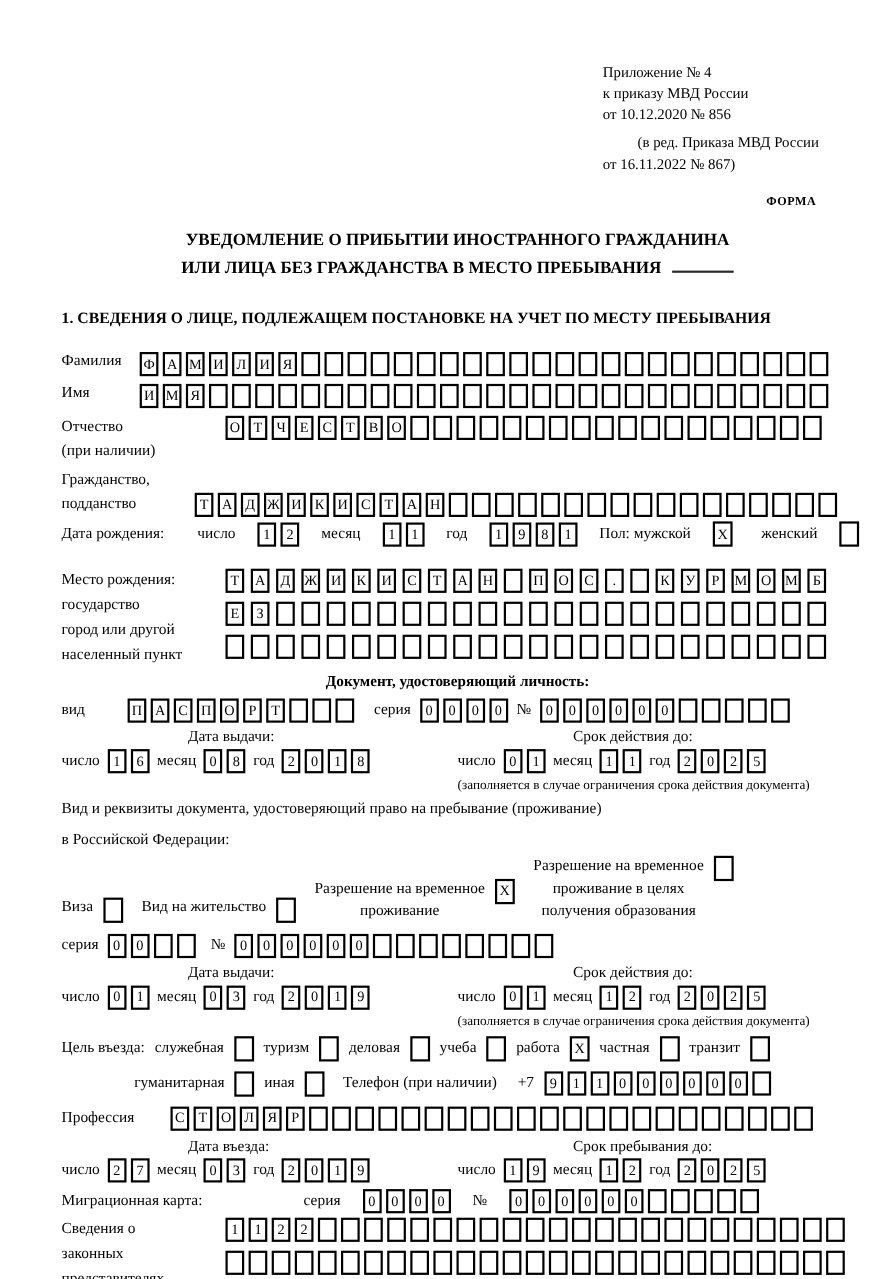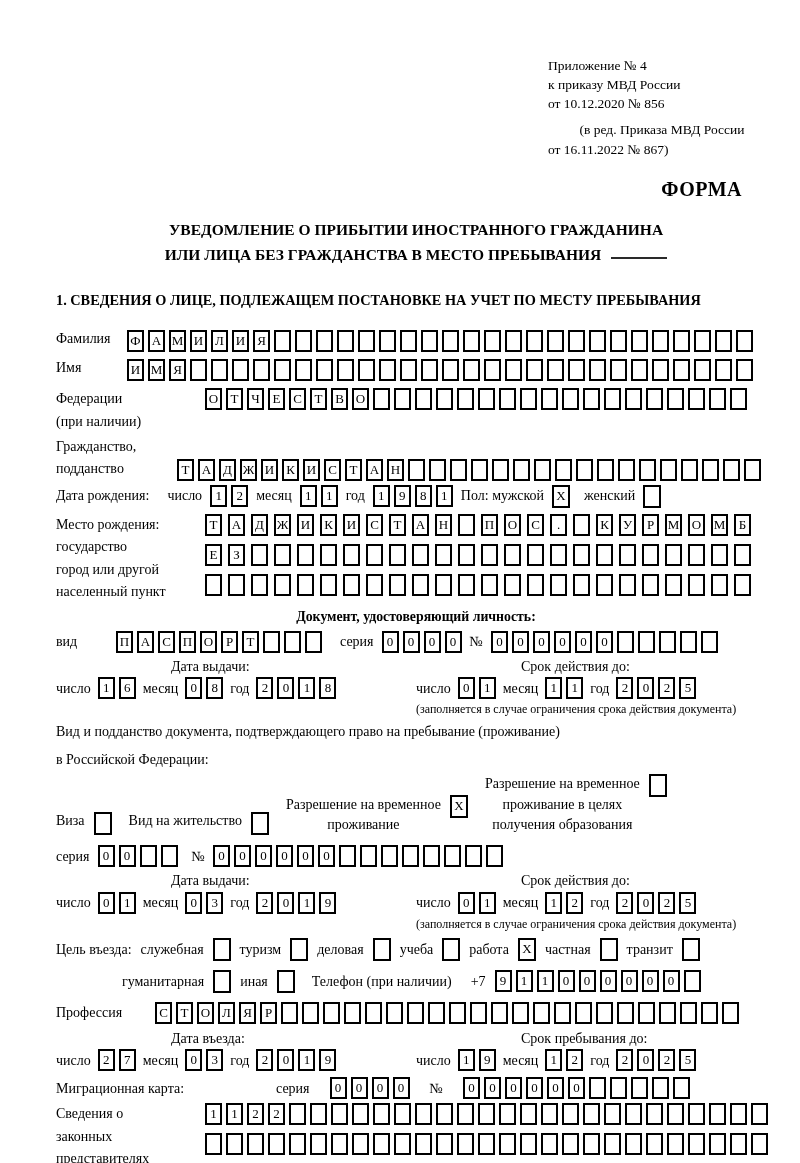--- a/index.html
+++ b/index.html
@@ -5,21 +5,21 @@
   html,body{margin:0;padding:0;}
   body{
     width:800px;height:1163px;box-sizing:border-box;
     background:#ffffff;color:#000;
     padding:36px 24px 20px 56px;
     font-family:"Liberation Serif","DejaVu Serif",serif;
     font-size:14px;line-height:1.25;
   }
   .appendix{margin-left:auto;width:228px;font-size:13.5px;line-height:1.42;margin-top:20px;}
   .appendix .gap-top{margin-top:7px;text-align:center;}
-  .form-label{ text-align:right;padding-right:34px;margin-top:18px;font-weight:bold;font-size:20px;letter-spacing:.5px;}
+  .form-label{ text-align:right;padding-right:34px;margin-top:18px;font-weight:bold;font-size:11px;letter-spacing:.5px;}
   .title{margin-top:16px;text-align:center;font-weight:bold;font-size:15.5px;line-height:1.55;}
   .blank-line{display:inline-block;width:56px;border-bottom:2.5px solid #2a2a2a;height:1em;margin-left:10px;vertical-align:baseline;}
   .section-heading{margin-top:26px;margin-bottom:20px;font-weight:bold;font-size:14.3px;}
 
   .row{display:flex;align-items:flex-start;margin-bottom:7px;}
   .row.center{align-items:center;}
   .lbl{white-space:nowrap;}
   .lbl-col{flex:none;}
   .w70{width:71px;}  .w120{width:121px;}  .w148{width:149px;}  .w50{width:52px;} .w97{width:99px;}
   .cells{display:flex;flex:none;gap:4px;}
@@ -139,21 +139,21 @@
       <span class="cell"></span>
       <span class="cell"></span>
       <span class="cell"></span>
       <span class="cell"></span>
       <span class="cell"></span>
     </div>
 </div>
 
 <div class="row" style="margin-bottom:3px;">
   <div class="lbl-col w148 stack">
-    <div>Федерации</div>
+    <div>Отчество</div>
     <div>(при наличии)</div>
   </div>
   <div class="cells">
       <span class="cell">О</span>
       <span class="cell">Т</span>
       <span class="cell">Ч</span>
       <span class="cell">Е</span>
       <span class="cell">С</span>
       <span class="cell">Т</span>
       <span class="cell">В</span>
@@ -209,21 +209,21 @@
       <span class="cell"></span>
       <span class="cell"></span>
       <span class="cell"></span>
       <span class="cell"></span>
       <span class="cell"></span>
       <span class="cell"></span>
       <span class="cell"></span>
     </div>
 </div>
 
-<div class="row center" style="gap:8px;margin-bottom:6px;">
+<div class="row center" style="gap:20px;margin-bottom:20px;">
   <span class="lbl">Дата рождения:</span>
   <span class="lbl ml10">число</span>
   <span class="cells">
       <span class="cell">1</span>
       <span class="cell">2</span>
     </span>
   <span class="lbl">месяц</span>
   <span class="cells">
       <span class="cell">1</span>
       <span class="cell">1</span>
@@ -415,21 +415,21 @@
           <span class="cell">0</span>
           <span class="cell">2</span>
           <span class="cell">5</span>
         </span>
     </div>
     <div class="note">(заполняется в случае ограничения срока действия документа)</div>
   </div>
 </div>
 
 <div class="intro" style="margin-top:6px;">
-  <p>Вид и подданство документа, подтверждающего право на пребывание (проживание)</p>
+  <p>Вид и реквизиты документа, удостоверяющий право на пребывание (проживание)</p>
   <p style="margin-bottom:2px;">в Российской Федерации:</p>
 </div>
 
 <div class="opts">
   <div class="opt">
     <span class="lbl">Виза</span>
     <span class="cells cb">
         <span class="cell"></span>
       </span>
   </div>

